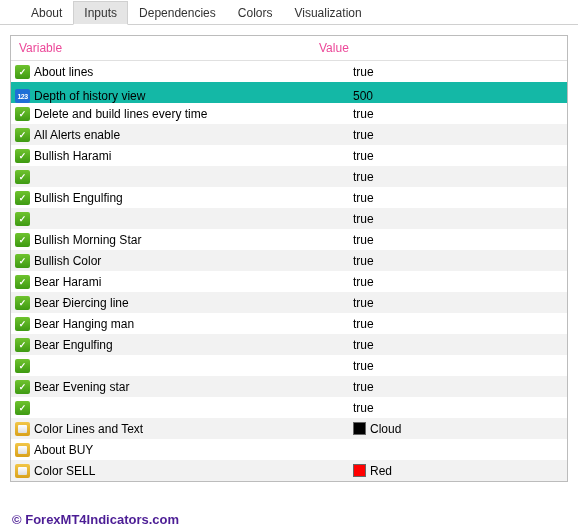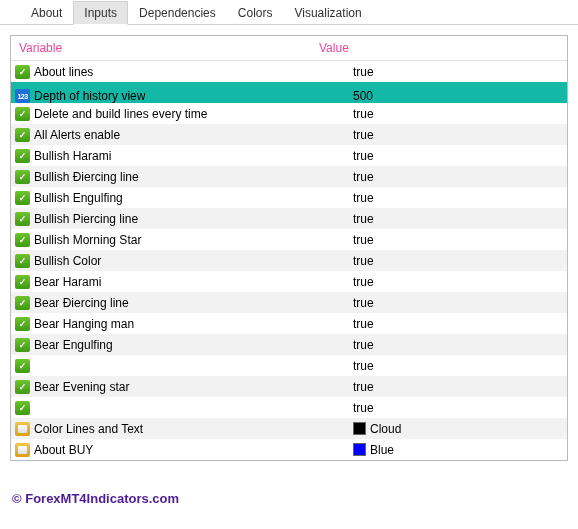--- a/index.html
+++ b/index.html
@@ -183,39 +183,37 @@
             <span class="icon icon-bool">✓</span>
             <span>Bullish Harami</span>
           </div>
           <div class="cell-val">
             <span>true</span>
           </div>
         </div>
         <div class="row alt">
           <div class="cell-var">
             <span class="icon icon-bool">✓</span>
-            <span>Bullish Điercing line</span>
           </div>
           <div class="cell-val">
             <span>true</span>
           </div>
         </div>
         <div class="row">
           <div class="cell-var">
             <span class="icon icon-bool">✓</span>
             <span>Bullish Engulfing</span>
           </div>
           <div class="cell-val">
             <span>true</span>
           </div>
         </div>
         <div class="row alt">
           <div class="cell-var">
             <span class="icon icon-bool">✓</span>
-            <span>Bullish Piercing line</span>
           </div>
           <div class="cell-val">
             <span>true</span>
           </div>
         </div>
         <div class="row">
           <div class="cell-var">
             <span class="icon icon-bool">✓</span>
             <span>Bullish Morning Star</span>
           </div>
@@ -301,21 +299,27 @@
           <div class="cell-val">
             <span class="swatch" style="background: rgb(0, 0, 0);"></span>
             <span>Cloud</span>
           </div>
         </div>
         <div class="row">
           <div class="cell-var">
             <span class="icon icon-color"></span>
             <span>About BUY</span>
           </div>
-          <div class="cell-val">
-            <span class="swatch" style="background: rgb(0, 0, 255);"></span>
-            <span>Blue</span>
+        </div>
+        <div class="row alt">
+          <div class="cell-var">
+            <span class="icon icon-color"></span>
+            <span>Color SELL</span>
+          </div>
+          <div class="cell-val">
+            <span class="swatch" style="background: rgb(255, 0, 0);"></span>
+            <span>Red</span>
           </div>
         </div>
       </div>
   </div>
   <div class="footer">© ForexMT4Indicators.com</div>
 </div>
 
 </body></html>

